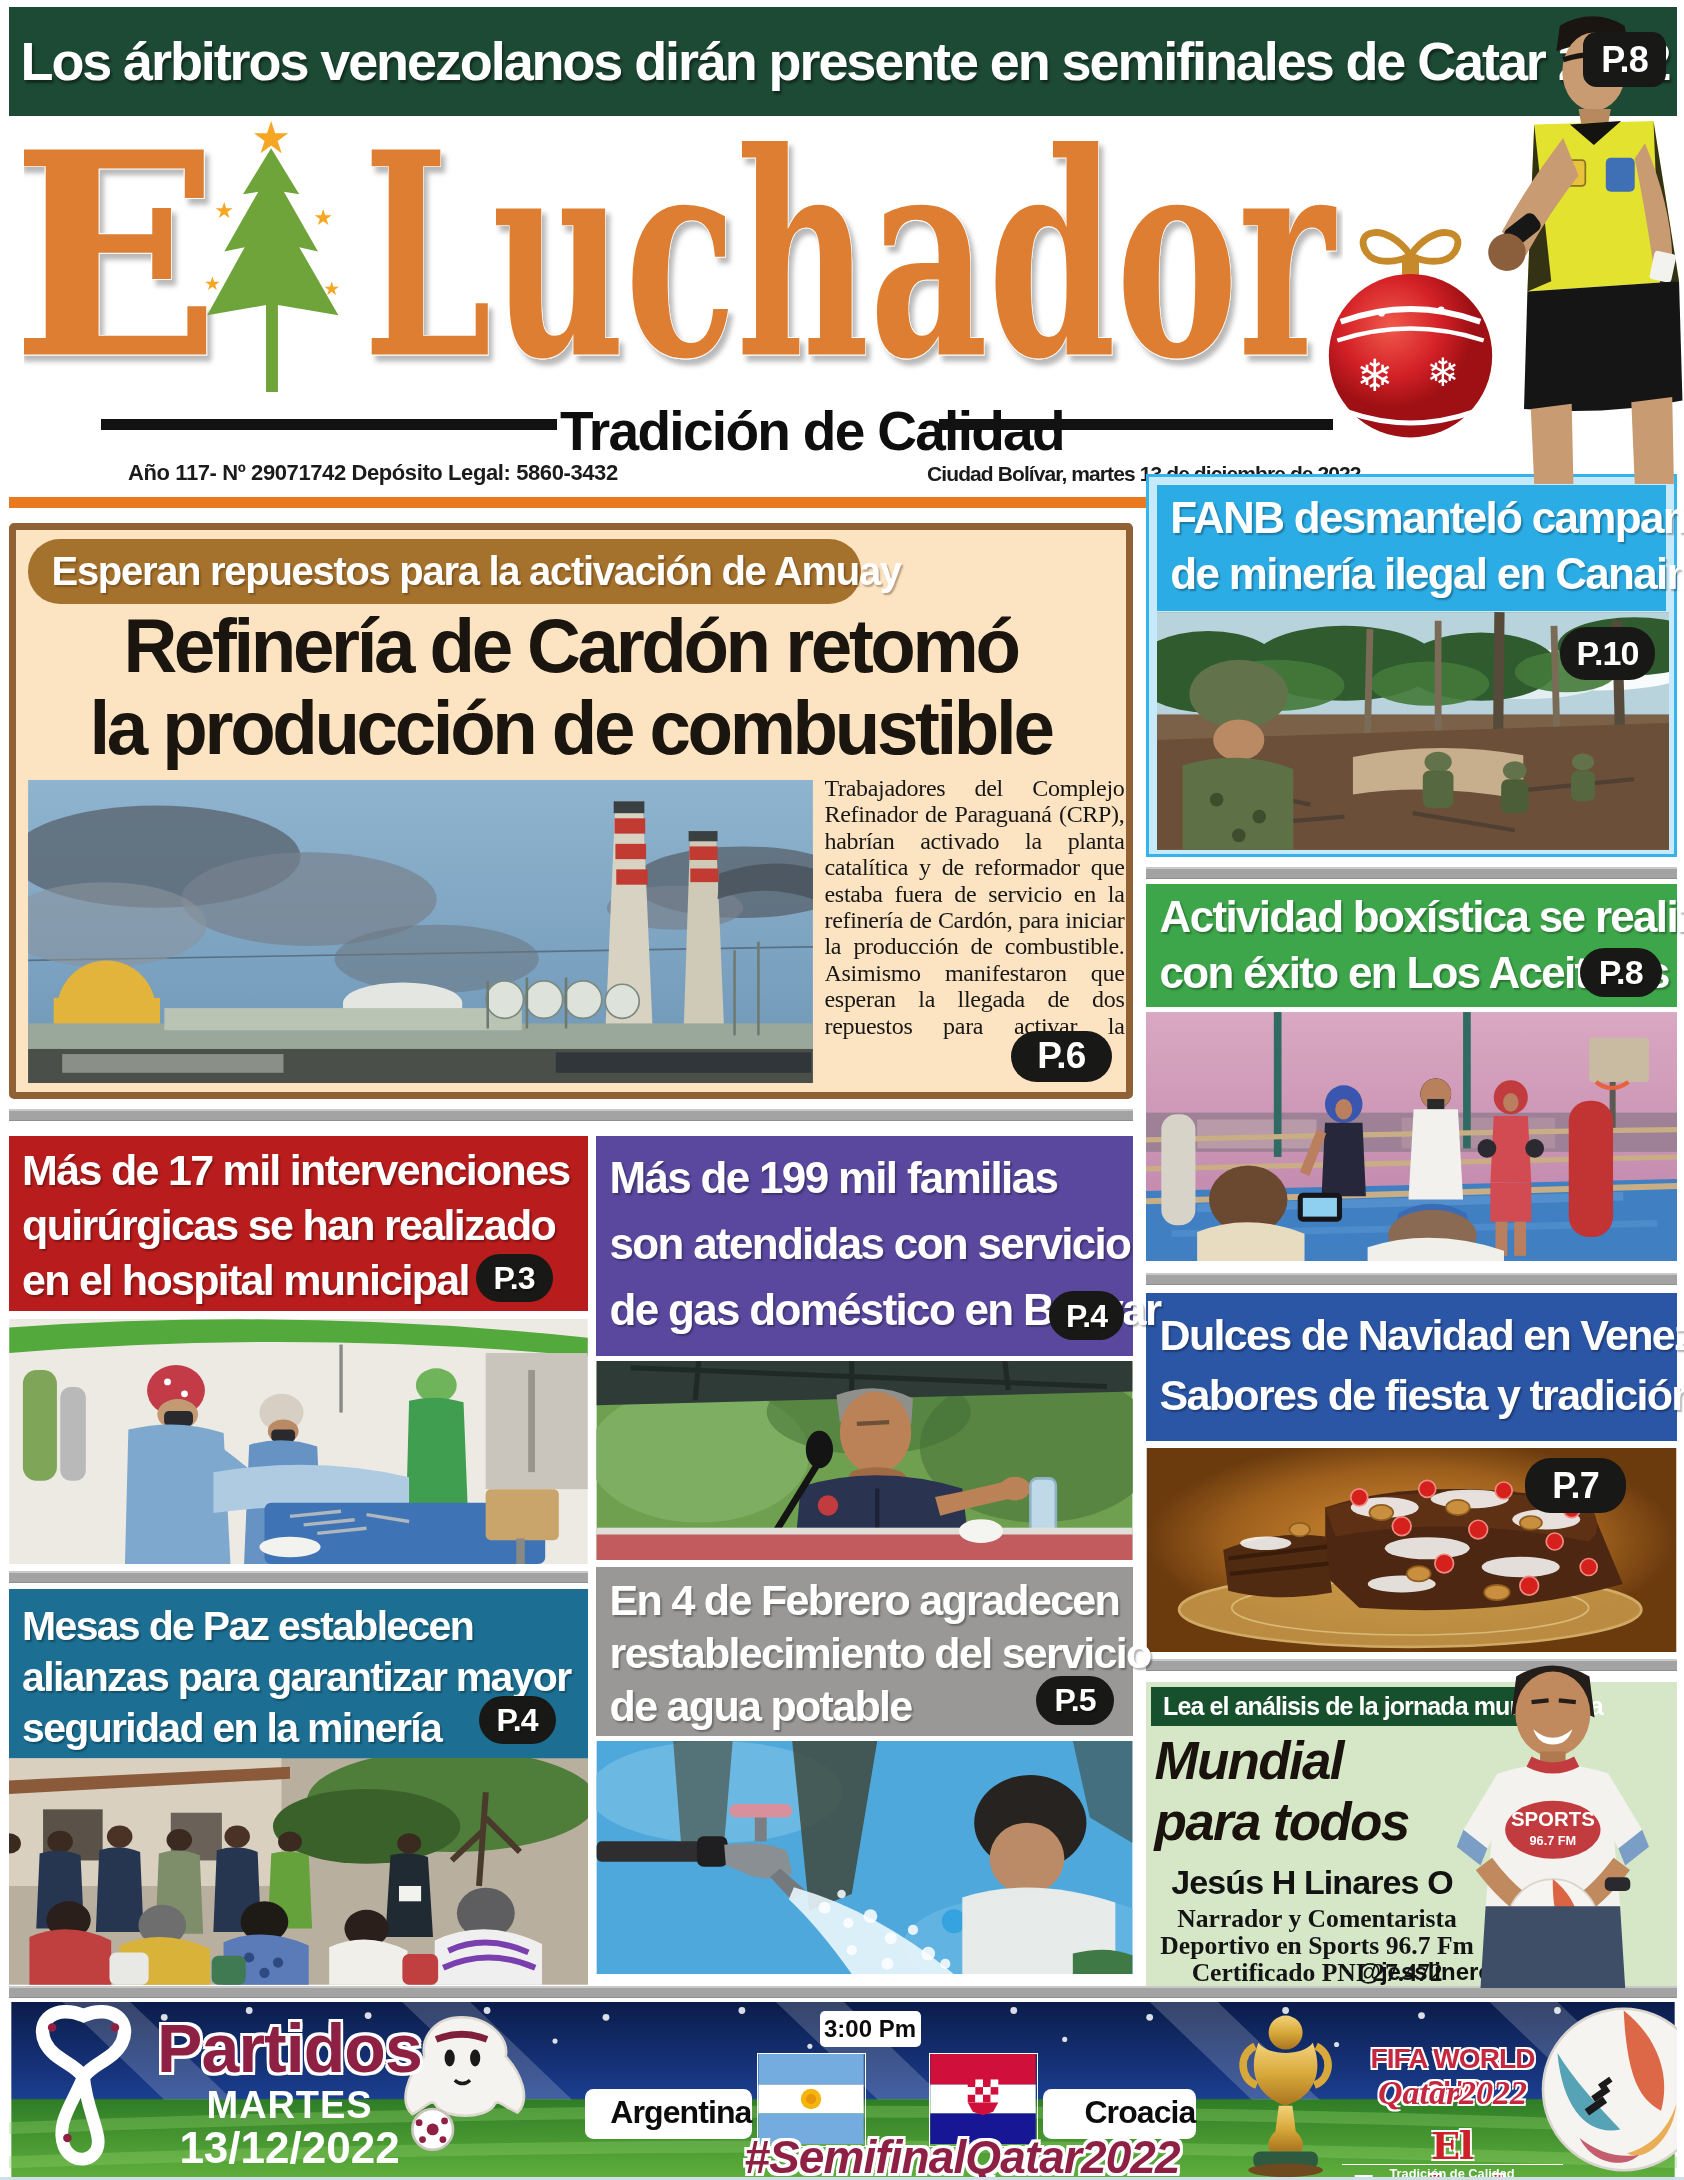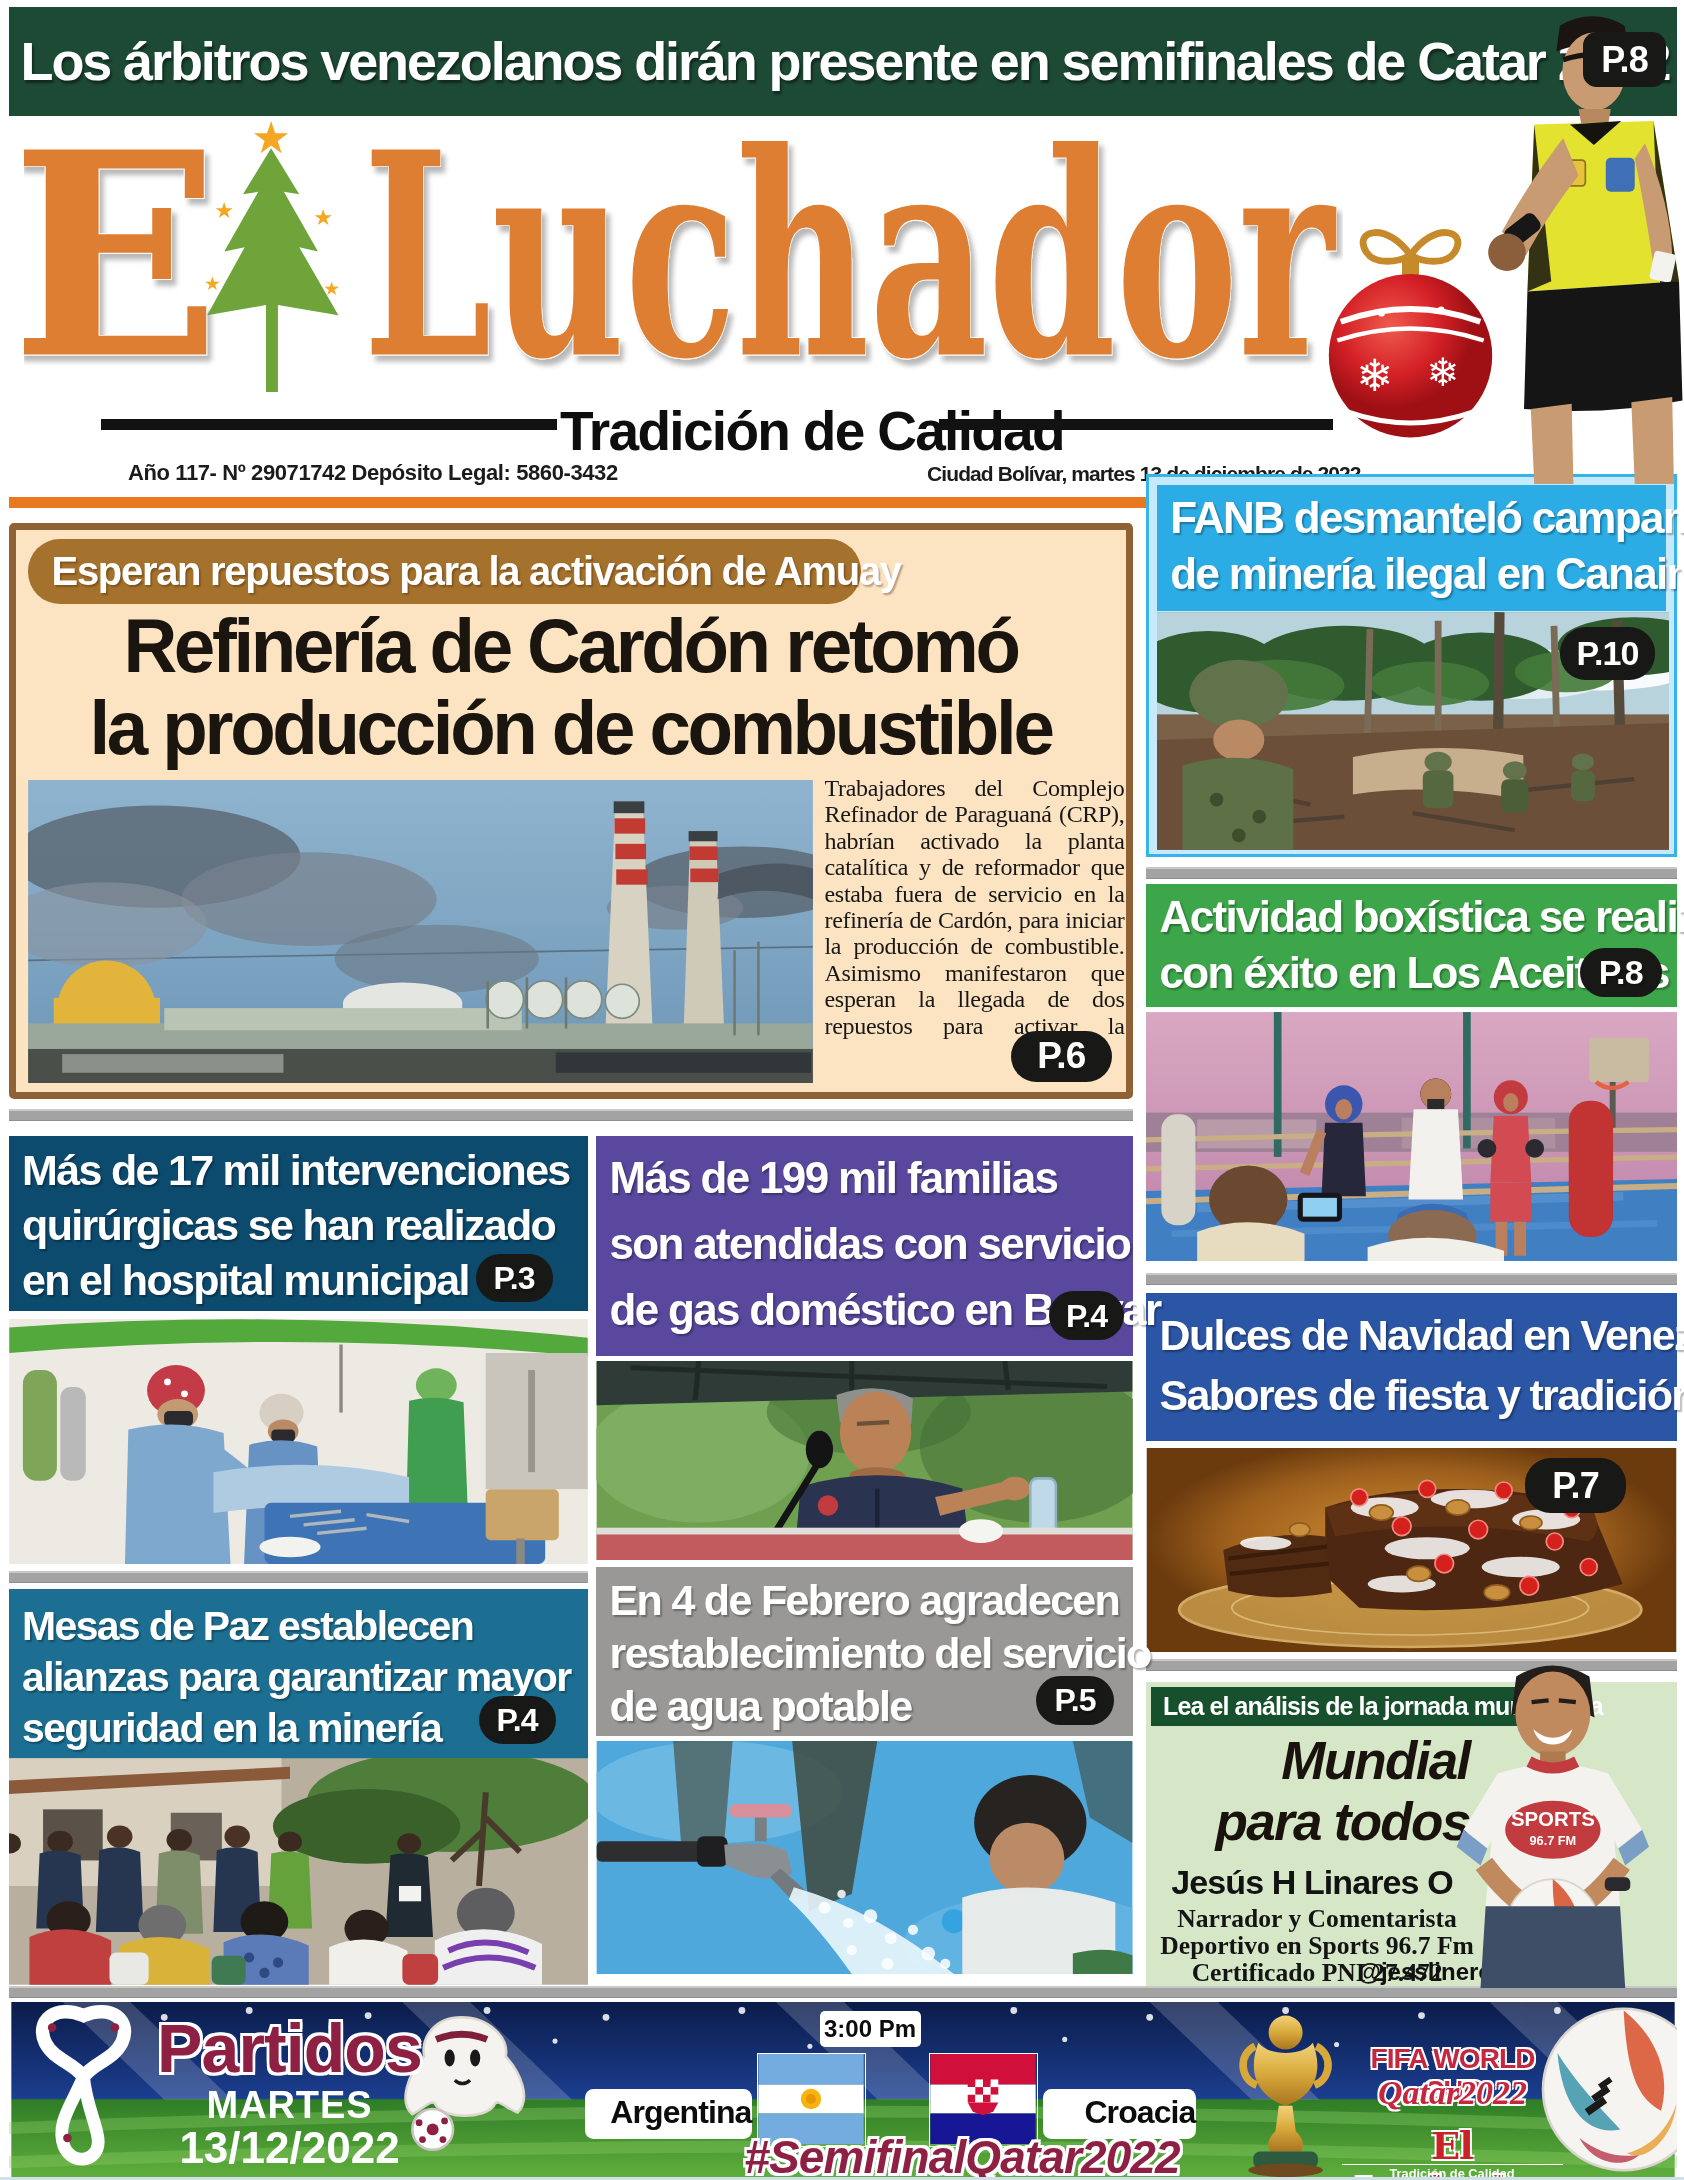--- a/index.html
+++ b/index.html
@@ -48,21 +48,21 @@
   .photo svg{display:block;}
   
   .fanb-box{left:1146px;top:474px;width:531px;height:383px;background:#C6E9FB;
     border:3.4px solid #36B3EA;box-sizing:border-box;padding:7.7px;}
   .fanb-head{background:#2BACE5;height:121px;padding-top:5.1px;}
   
   .mundial-box{left:1146px;top:1682px;width:531px;height:307px;background:#D6E7C8;}
   .mundial-kicker{position:absolute;left:5.1px;top:5.1px;width:383px;height:39px;background:#17502C;
     color:#fff;font-weight:bold;font-size:25px;line-height:39px;padding-left:12px;
     letter-spacing:-0.9px;white-space:nowrap;box-sizing:border-box;}
-  .mundial-title{position:absolute;left:8.5px;top:48px;width:315px;text-align:right;
+  .mundial-title{position:absolute;left:8.5px;top:48px;width:315px;text-align:left;
     font-style:italic;font-weight:800;font-size:53px;line-height:61px;color:#1A130D;letter-spacing:-1.7px;}
   .mundial-author{position:absolute;left:8.5px;top:181px;width:315px;text-align:center;
     font-weight:bold;font-size:34px;color:#121212;letter-spacing:-0.9px;}
   .mundial-bio{position:absolute;left:5.1px;top:223px;width:332px;text-align:center;
     font-family:"Liberation Serif",serif;font-weight:bold;font-size:25.6px;line-height:27px;color:#141414;}
   .mundial-handle{position:absolute;right:184px;bottom:3.4px;font-weight:bold;font-size:24px;color:#111;}
   
   .footer{left:8.5px;top:2002px;width:1668px;height:175px;overflow:hidden;}
   .f-title{position:absolute;left:136px;top:6.8px;width:290px;text-align:center;font-weight:800;
     font-size:68px;color:#8E2044;letter-spacing:-0.9px;
@@ -404,21 +404,21 @@
           <ellipse cx="320" cy="148" rx="14" ry="9"></ellipse>
           <ellipse cx="412" cy="170" rx="15" ry="9"></ellipse>
           <ellipse cx="180" cy="96" rx="12" ry="8"></ellipse>
       </g>
     </svg>
   </div>
   <div class="pbadge" style="left:1525px;top:1458px;width:101px;height:55px;font-size:36px;">P.7</div>
 
   <div class="abs sep" style="left:1146px;top:1659px;width:531px;height:8.5px;"></div>
 
-  <div class="abs sbanner" style="left:8.5px;top:1136px;width:579px;height:175px;background:#0c4a6e;font-size:43px;line-height:55px;padding-top:6.8px;box-sizing:border-box;">
+  <div class="abs sbanner" style="left:8.5px;top:1136px;width:579px;height:175px;background:#b91c1c;font-size:43px;line-height:55px;padding-top:6.8px;box-sizing:border-box;">
     <div class="ln">Más de 17 mil intervenciones</div>
     <div class="ln">quirúrgicas se han realizado</div>
     <div class="ln">en el hospital municipal</div>
     <div class="pbadge" style="left:467px;top:118px;width:77px;height:48px;font-size:32px;">P.3</div>
   </div>
   <div class="abs photo" style="left:8.5px;top:1319px;width:579px;height:245px;">
     <svg width="579" height="245" viewBox="0 0 680 288">
       <rect width="680" height="288" fill="#EDEAE4"></rect>
       <path d="M0,10 Q340,-14 680,22 L680,44 Q340,12 0,40 Z" fill="#53A93C"></path>
       <rect x="560" y="40" width="120" height="160" fill="#C9C4BC"></rect>

